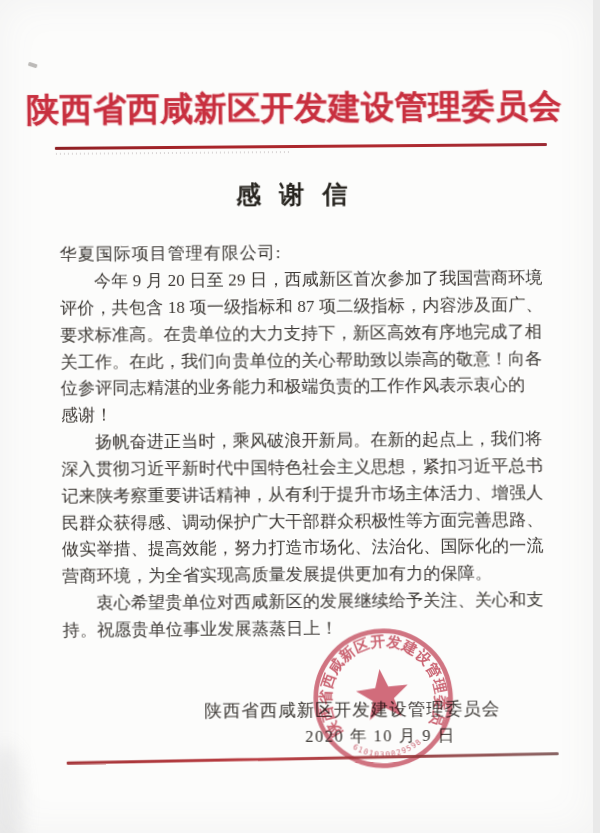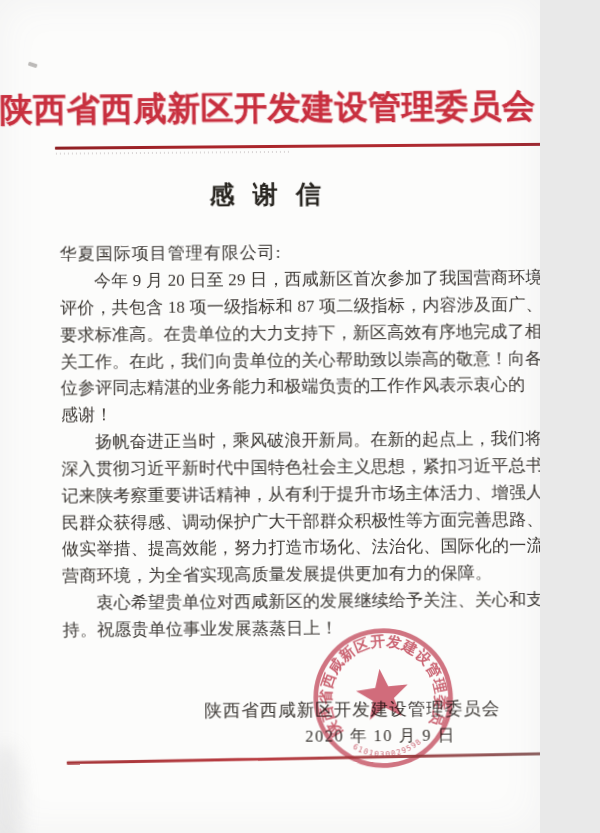--- a/index.html
+++ b/index.html
@@ -3,21 +3,21 @@
 <meta charset="utf-8">
 <style>
   html, body { margin: 0; padding: 0; }
   body {
     width: 600px; height: 833px;
     background: #e9e9e9;
     font-family: "Liberation Serif", "DejaVu Serif", serif;
   }
   .page {
     position: relative;
-    width: 540px; height: 833px;
+    width: 593px; height: 833px;
     background: #fcfcfb;
     overflow: hidden;
     box-shadow: inset 0 0 40px rgba(120,120,125,0.07);
   }
   .rot {
     position: absolute; inset: 0;
     transform: rotate(-0.45deg);
   }
   
   .letterhead {

